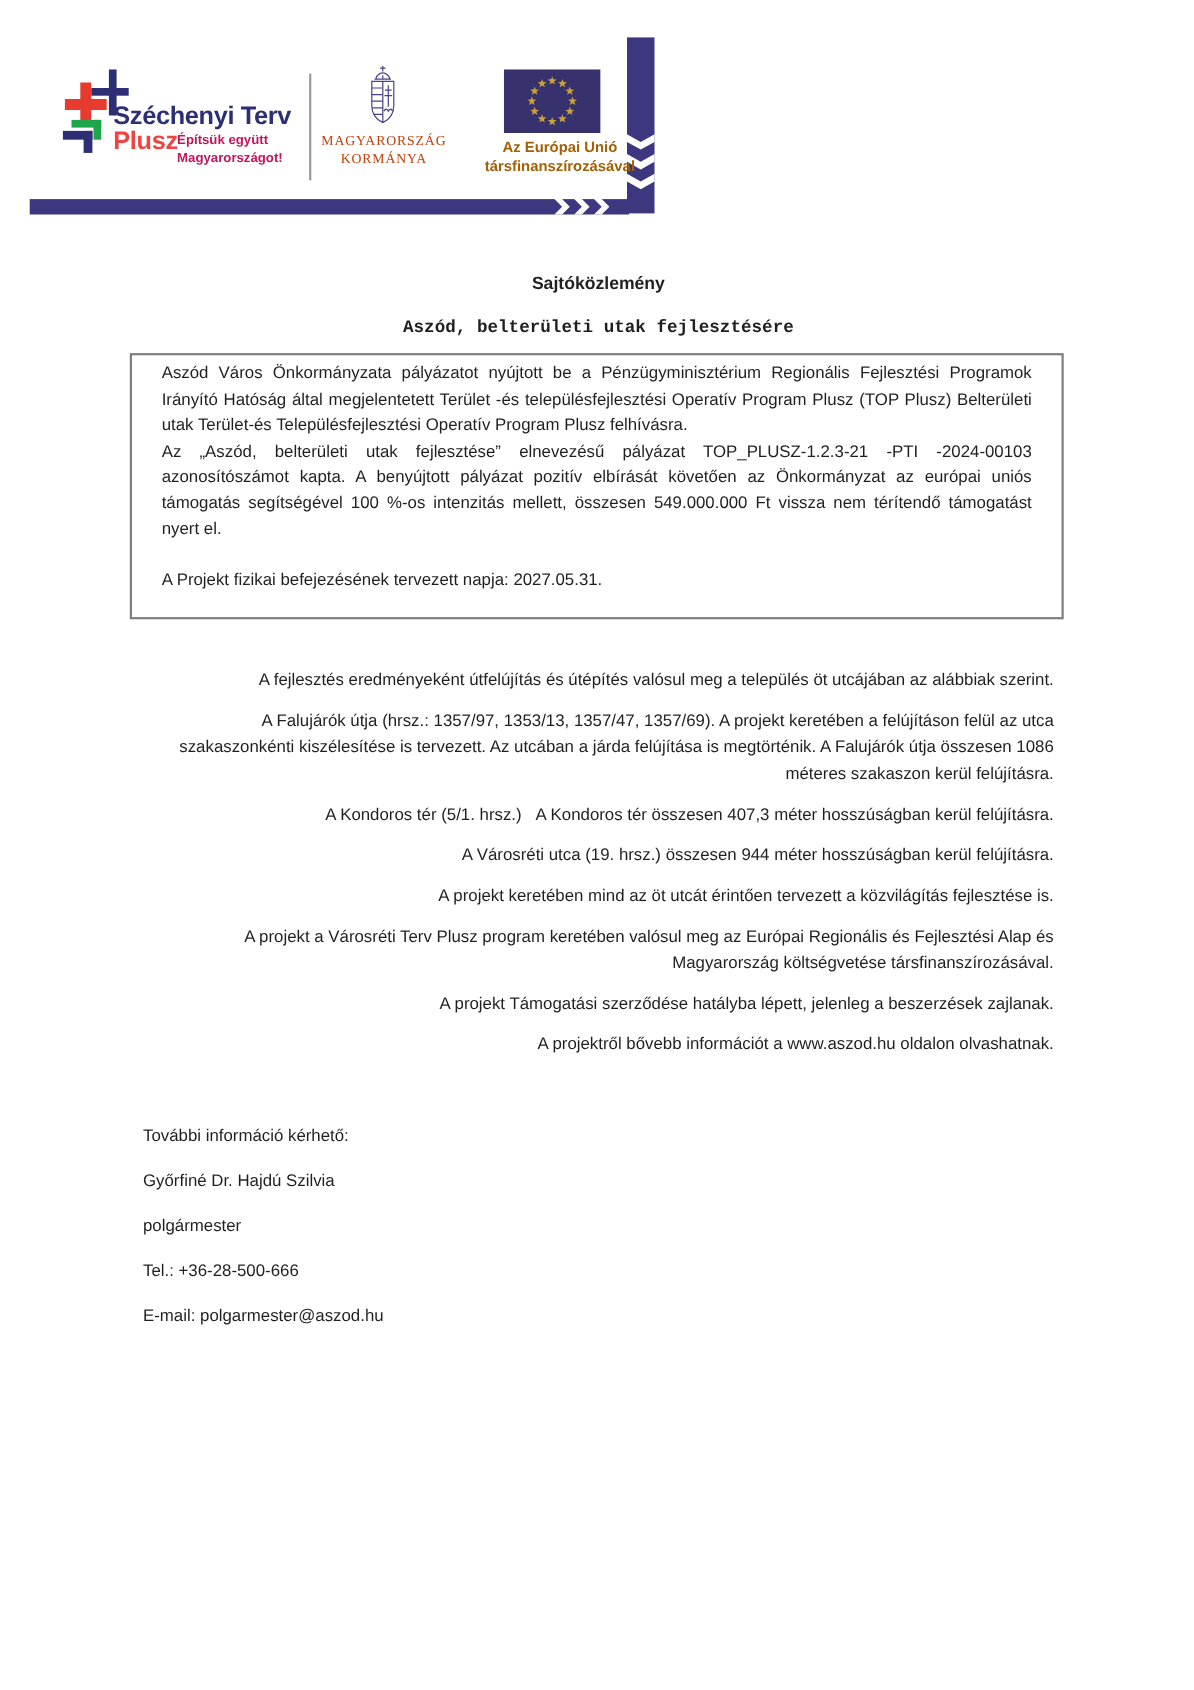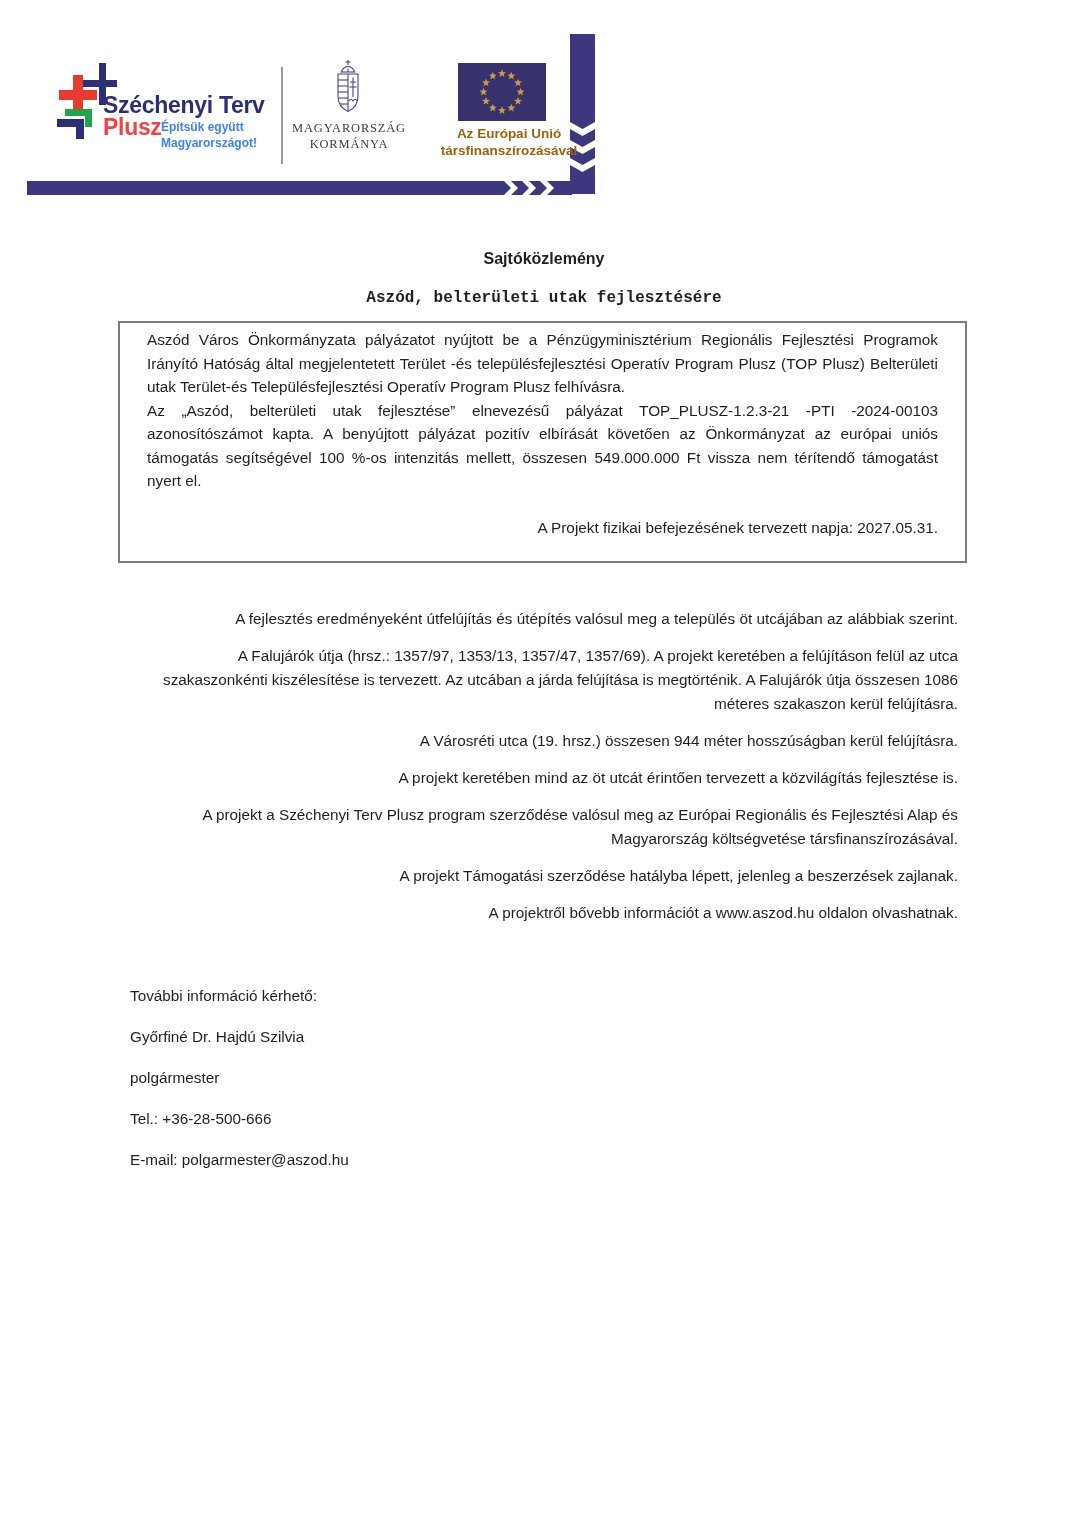--- a/index.html
+++ b/index.html
@@ -8,42 +8,42 @@
     font-family:"Liberation Sans", sans-serif; color:#1f1f1f; overflow:hidden;
   }
 
   
   .header { position:absolute; left:0; top:0; width:1085px; height:230px; }
   .banner-svg { position:absolute; left:0; top:0; }
 
   .sz-mark { position:absolute; left:57px; top:63px; }
   .sz-line1 { position:absolute; left:103px; top:92px;  font-size:23px; font-weight:700; color:#2d2f74; letter-spacing:-0.3px; white-space:nowrap; }
   .sz-line2 { position:absolute; left:103px; top:114px; font-size:23px; font-weight:700; color:#ef4444; letter-spacing:-0.3px; }
-  .sz-tagline { position:absolute; left:161px; top:119px; font-size:12px; font-weight:700; color:#3b82f6; line-height:16px; white-space:nowrap; }
+  .sz-tagline { position:absolute; left:161px; top:119px; font-size:12px; font-weight:700; color:#be185d; line-height:16px; white-space:nowrap; }
 
   .logo-divider { position:absolute; left:281px; top:67px; width:2px; height:97px; background:#9a9aa6; }
 
   .gov-crest { position:absolute; left:329px; top:59px; }
   .gov-text { position:absolute; left:284px; top:121px; width:130px; text-align:center;
               font-family:"Liberation Serif", serif; font-size:12.5px; letter-spacing:0.8px;
-              color:#404040; line-height:15.5px; white-space:nowrap; }
+              color:#c2410c; line-height:15.5px; white-space:nowrap; }
 
   .eu-flag { position:absolute; left:458px; top:63px; }
   .eu-text { position:absolute; left:435px; top:126px; width:148px; text-align:center;
              font-size:13.5px; font-weight:600; color:#a16207; line-height:16.5px; white-space:nowrap; }
 
   
   .content { position:absolute; left:130px; top:247px; width:828px; }
   .title, .subtitle { text-align:center; font-weight:700; font-size:16px; line-height:24px; }
   .subtitle { margin-top:15px;font-family:Liberation Mono, monospace; }
 
   .box { box-sizing:border-box; width:849px; margin:11px 0 0 -12px;
          border:2px solid #7d7d7d; padding:5px 27px 9px; text-align:justify; }
   .box p { margin:0; font-size:15.3px; line-height:23.5px; }
-  .box p.box-p3 { margin-top:23px; margin-bottom:13px; text-align:right; }
+  .box p.box-p3 { margin-top:23px; margin-bottom:13px; text-align:left; }
 
   .body-p { margin:0 0 13px; font-size:15.3px; line-height:24px; text-align:right; }
   .body-p.first { margin-top:44px; }
 
   .contact-gap { height:46px; }
   .contact-line { margin:0 0 17px; font-size:15.3px; line-height:24px; }
 </style>
 </head>
 <body>
 
@@ -141,23 +141,24 @@
     <div class="subtitle">Aszód, belterületi utak fejlesztésére</div>
 
     <div class="box">
       <p>Aszód Város Önkormányzata pályázatot nyújtott be a Pénzügyminisztérium Regionális Fejlesztési Programok Irányító Hatóság által megjelentetett Terület -és településfejlesztési Operatív Program Plusz (TOP Plusz) Belterületi utak Terület-és Településfejlesztési Operatív Program Plusz felhívásra.</p>
       <p>Az „Aszód, belterületi utak fejlesztése” elnevezésű pályázat TOP_PLUSZ-1.2.3-21 -PTI -2024-00103 azonosítószámot kapta. A benyújtott pályázat pozitív elbírását követően az Önkormányzat az európai uniós támogatás segítségével 100 %-os intenzitás mellett, összesen 549.000.000 Ft vissza nem térítendő támogatást nyert el.</p>
       <p class="box-p3">A Projekt fizikai befejezésének tervezett napja: 2027.05.31.</p>
     </div>
 
     <p class="body-p first">A fejlesztés eredményeként útfelújítás és útépítés valósul meg a település öt utcájában az alábbiak szerint.</p>
     <p class="body-p">A Falujárók útja (hrsz.: 1357/97, 1353/13, 1357/47, 1357/69). A projekt keretében a felújításon felül az utca szakaszonkénti kiszélesítése is tervezett. Az utcában a járda felújítása is megtörténik. A Falujárók útja összesen 1086 méteres szakaszon kerül felújításra.</p>
+    <p class="body-p">A Kondoros tér (5/1. hrsz.)&nbsp;&nbsp;&nbsp;A Kondoros tér összesen 407,3 méter hosszúságban kerül felújításra.</p>
     <p class="body-p">A Városréti utca (19. hrsz.) összesen 944 méter hosszúságban kerül felújításra.</p>
     <p class="body-p">A projekt keretében mind az öt utcát érintően tervezett a közvilágítás fejlesztése is.</p>
-    <p class="body-p">A projekt a Széchenyi Terv Plusz program szerződése valósul meg az Európai Regionális és Fejlesztési Alap és Magyarország költségvetése társfinanszírozásával.</p>
+    <p class="body-p">A projekt a Városréti Terv Plusz program keretében valósul meg az Európai Regionális és Fejlesztési Alap és Magyarország költségvetése társfinanszírozásával.</p>
     <p class="body-p">A projekt Támogatási szerződése hatályba lépett, jelenleg a beszerzések zajlanak.</p>
     <p class="body-p">A projektről bővebb információt a www.aszod.hu oldalon olvashatnak.</p>
 
     <div class="contact-gap"></div>
     <p class="contact-line">További információ kérhető:</p>
     <p class="contact-line">Győrfiné Dr. Hajdú Szilvia</p>
     <p class="contact-line">polgármester</p>
     <p class="contact-line">Tel.: +36-28-500-666</p>
     <p class="contact-line">E-mail: polgarmester@aszod.hu</p>
   </div>

